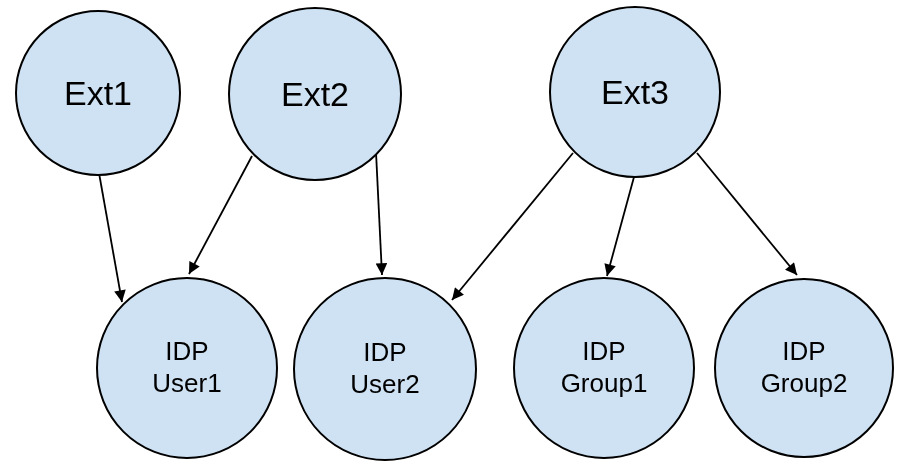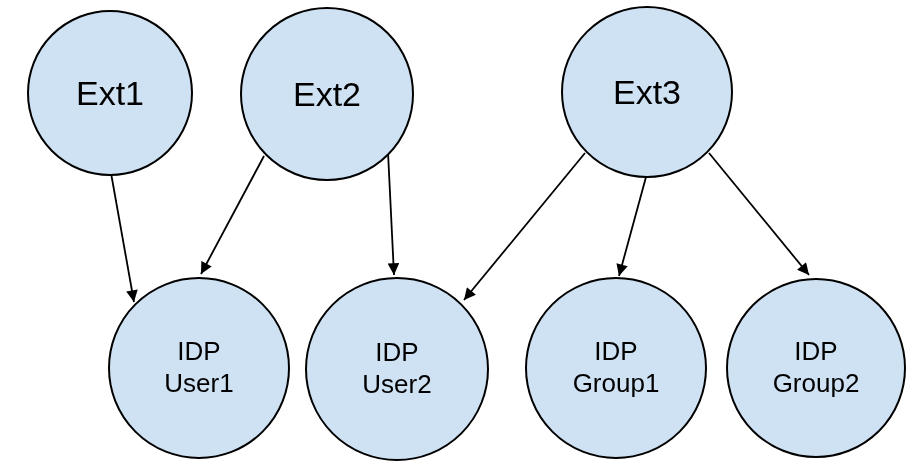--- a/index.html
+++ b/index.html
@@ -7,21 +7,20 @@
     padding: 0;
     width: 914px;
     height: 470px;
     overflow: hidden;
     background: #ffffff;
   }
   #stage {
     position: relative;
     width: 785px;
     height: 470px;
-    margin-left: 12px;
   }
   svg {
     display: block;
   }
   .node-label {
     font-family: "Liberation Sans", sans-serif;
     text-anchor: middle;
     dominant-baseline: central;
   }
 </style>

